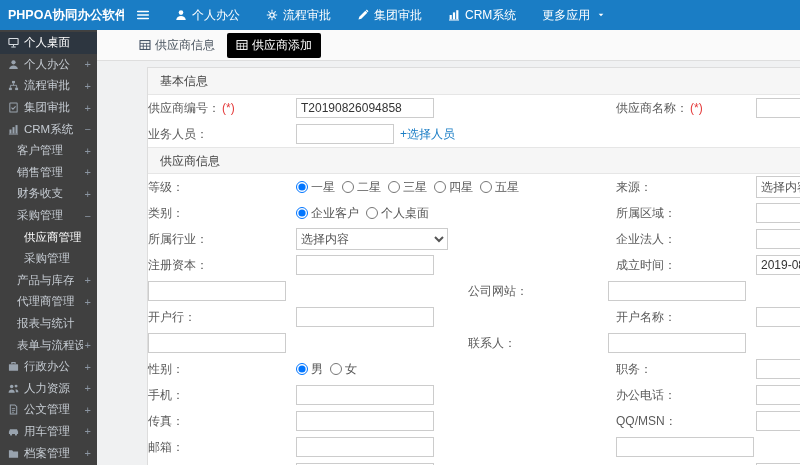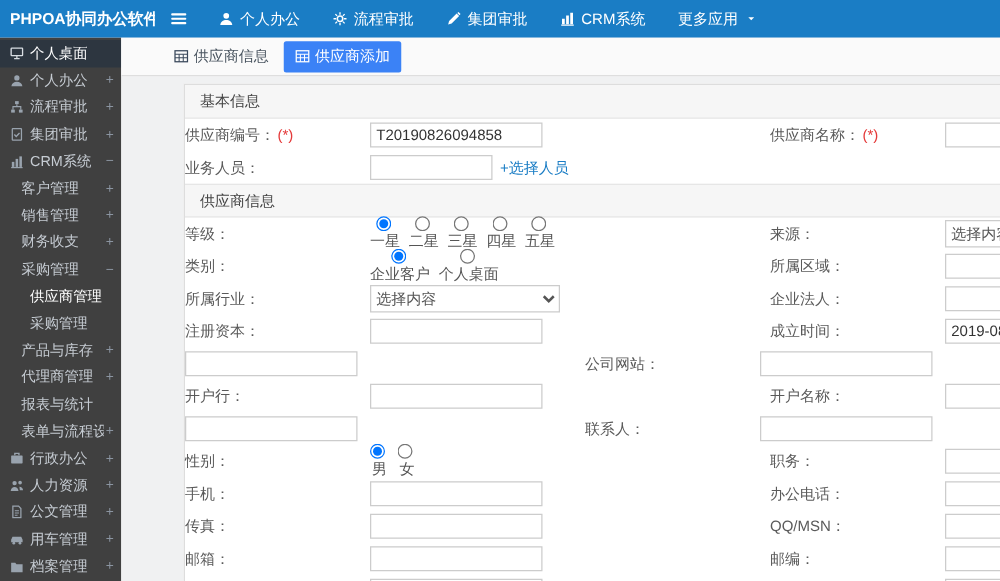--- a/index.html
+++ b/index.html
@@ -31,40 +31,40 @@
   .side-item.active .icn { color:#d8dde2; }
   .side-item.current { color:#fff;text-align:center; }
   .side-label { overflow:hidden; }
   .expand { margin-left:auto; color:#8b95a1; font-size:11px; padding-left:2px; }
 
   
   .main { position:absolute; top:30px; left:97px; right:0; bottom:0; background:#f0f1f2; overflow:hidden; }
   .tabbar { height:31px; background:#fafafa; border-bottom:1px solid #dedede; display:flex; align-items:center; padding-left:33px; gap:3px; }
   .tab { display:flex; align-items:center; gap:4px; padding:4px 9px; color:#4a5560; cursor:pointer; border-radius:2px; white-space:nowrap; }
   .tab .icn { color:#38475a; }
-  .tab.active { background:#3b82f6; color:#fff;justify-content:center; }
+  .tab.active { background:#000000; color:#fff;justify-content:center; }
   .tab.active .icn { color:#fff; }
   .content { position:absolute; top:31px; left:0; right:0; bottom:0; overflow:hidden; }
 
   
   .panel { position:absolute; left:50px; top:6px; width:885px; height:640px; background:#fff; border:1px solid #ddd; }
   .group-header { height:27px; line-height:26px; background:#f6f6f6; border-top:1px solid #e6e6e6; border-bottom:1px solid #e6e6e6; padding-left:12px; color:#444; }
   .group-header:first-child { border-top:none; }
   .frow { display:flex; align-items:center; height:26px; }
   .lbl { color:#5a5a5a; text-align:left; white-space:nowrap; }
   .lbl1 { width:148px; }
   .lbl2 { width:140px; }
   .fld1 { width:320px; display:flex; align-items:center; }
   .fld2 { flex:1; display:flex; align-items:center; }
   .fieldwrap { display:inline-flex; align-items:center; }
   .txt { width:138px; height:20px; border:1px solid #ccc; padding:1px 4px; font-size:12px; color:#333; font-family:inherit; background:#fff; }
   .txt.short { width:98px; }
   .sel { width:152px; height:22px; border:1px solid #ccc; font-size:12px; color:#555; background:#fff; font-family:inherit; }
   .flink { color:#1a7dc5; text-decoration:none; margin-left:6px; white-space:nowrap; }
-  .radio-lab { display:inline-flex; align-items:center; margin-right:7px; color:#555; cursor:pointer; white-space:nowrap;flex-direction:column; }
+  .radio-lab { display:inline-flex; align-items:center; margin-right:7px; color:#555; cursor:pointer; white-space:nowrap; }
   .radio-lab input { width:12px; height:12px; margin:0 3px 0 0; }
   .req { color:#e43a3a; margin-left:2px; }
 </style>
 </head>
 <body>
 
 <div class="app">
 
   <header class="topbar">
     <div class="logo">PHPOA协同办公软件</div>
@@ -491,21 +491,20 @@
               </span>
             </div>
           </div>
           <div class="frow">
             <div class="lbl lbl1"><span>邮箱：</span></div>
             <div class="fld fld1">
               <span class="fieldwrap">
                 <input class="txt" type="text" value="" style="">
               </span>
             </div>
-            <div class="lbl lbl2"><span>邮编：</span></div>
             <div class="fld fld2">
               <span class="fieldwrap">
                 <input class="txt" type="text" value="" style="">
               </span>
             </div>
           </div>
           <div class="frow">
             <div class="lbl lbl1"></div>
             <div class="fld fld1">
               <span class="fieldwrap">

